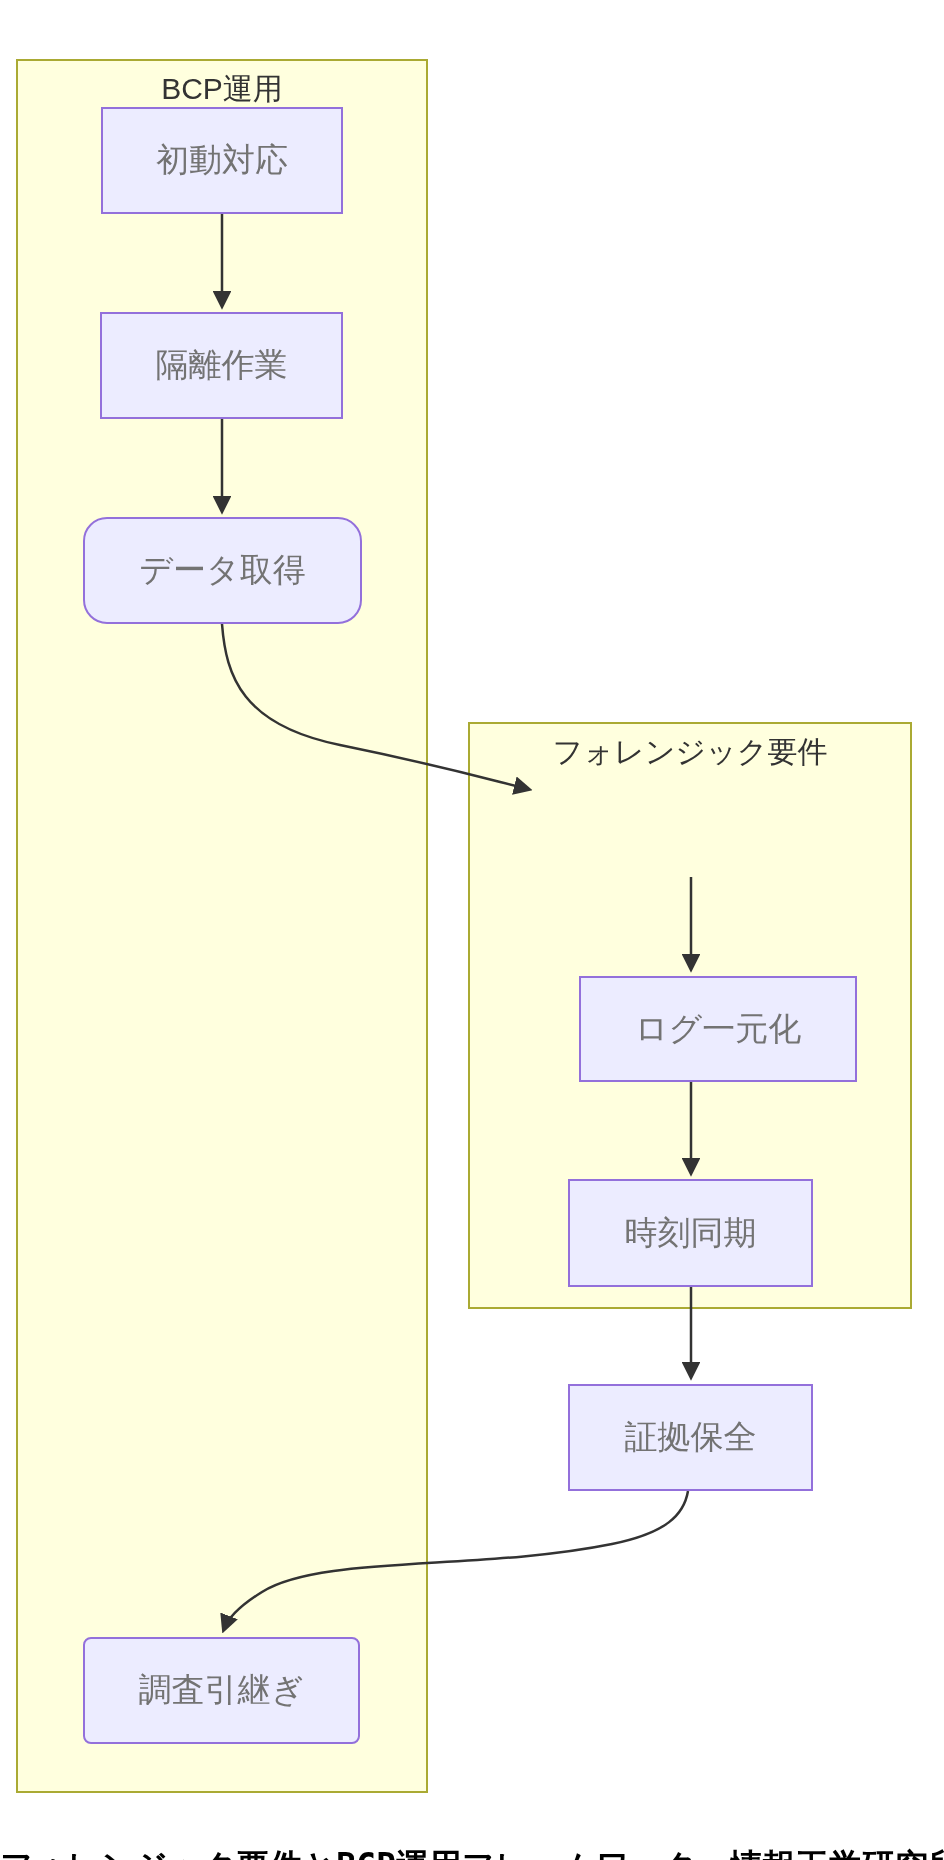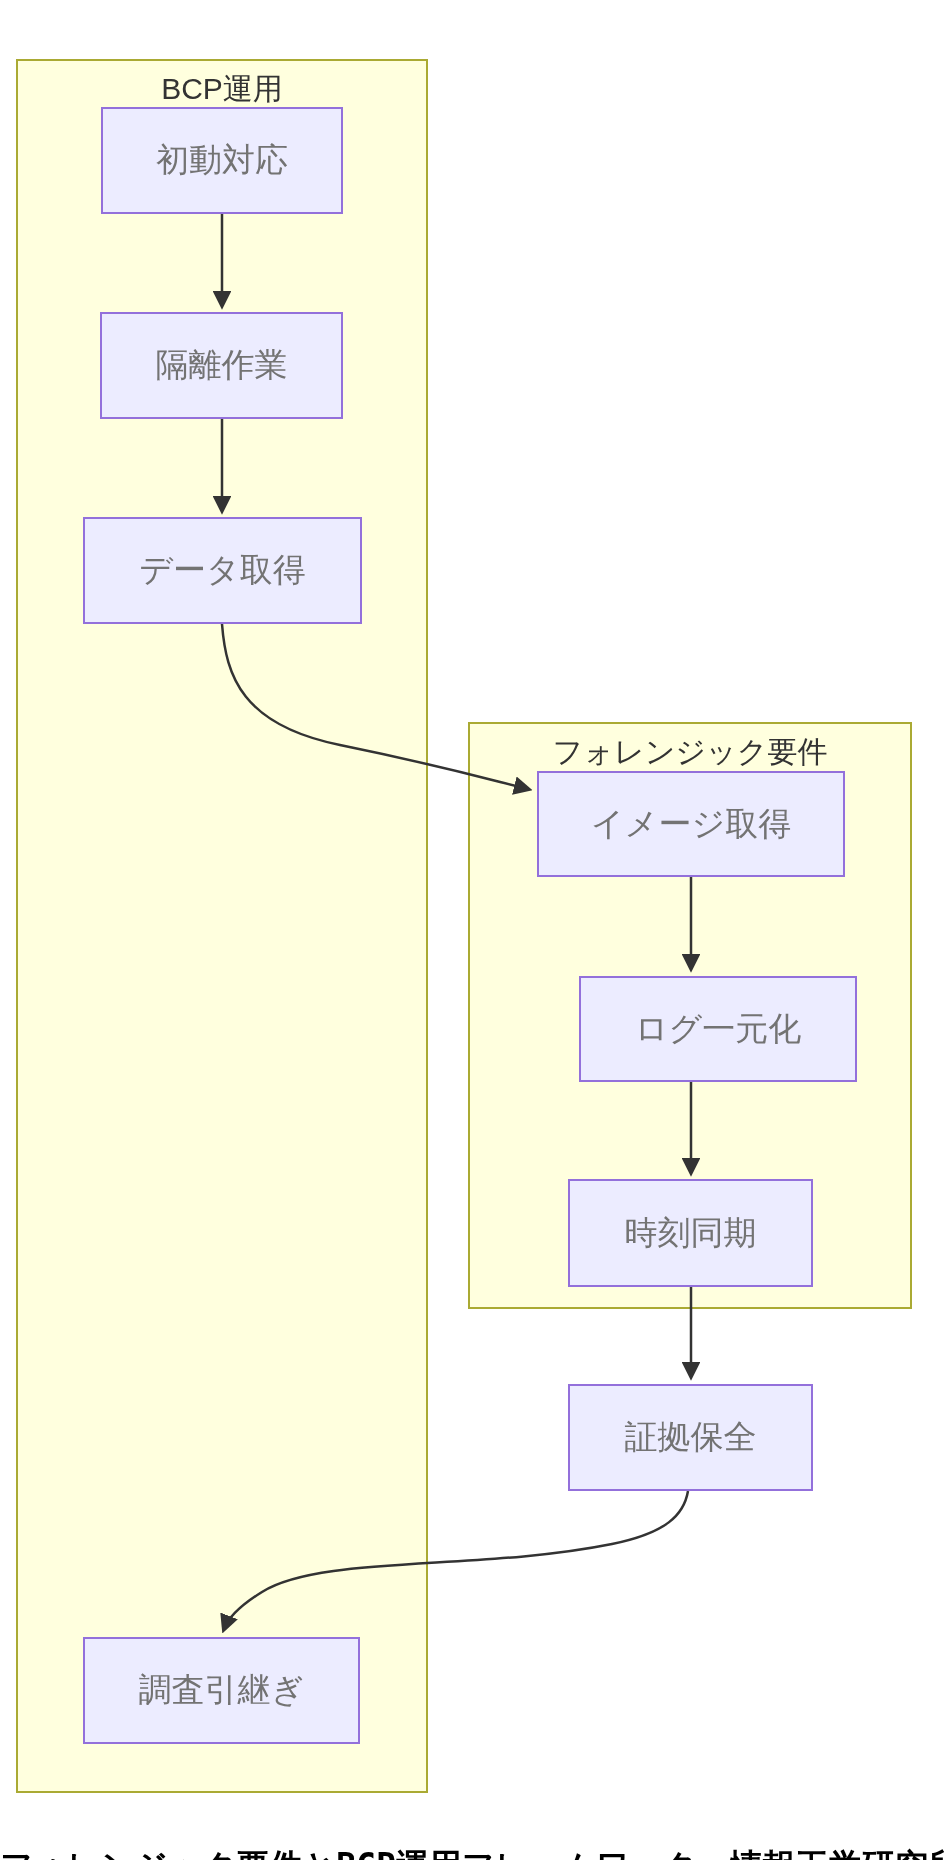--- a/index.html
+++ b/index.html
@@ -103,31 +103,28 @@
   </svg>
 
   <div class="node" style="left:101px; top:63px; width:242px; height:107px;">
     <span class="node-label">初動対応</span>
   </div>
 
   <div class="node" style="left:100px; top:268px; width:243px; height:107px;">
     <span class="node-label">隔離作業</span>
   </div>
 
-  <div class="node" style="left:83px; top:473px; width:279px; height:107px;">
+  <div class="node" style="left:83px; top:473px; width:279px; height:107px;border-radius:24px;">
     <span class="node-label">データ取得</span>
   </div>
 
-  <div class="node" style="left:83px; top:1593px; width:277px; height:107px;">
+  <div class="node" style="left:83px; top:1593px; width:277px; height:107px;border-radius:8px;">
     <span class="node-label">調査引継ぎ</span>
   </div>
 
-  <div class="node" style="left:537px; top:727px; width:308px; height:106px;">
-    <span class="node-label">イメージ取得</span>
-  </div>
 
   <div class="node" style="left:579px; top:932px; width:278px; height:106px;">
     <span class="node-label">ログ一元化</span>
   </div>
 
   <div class="node" style="left:568px; top:1135px; width:245px; height:108px;">
     <span class="node-label">時刻同期</span>
   </div>
 
   <div class="node" style="left:568px; top:1340px; width:245px; height:107px;">

